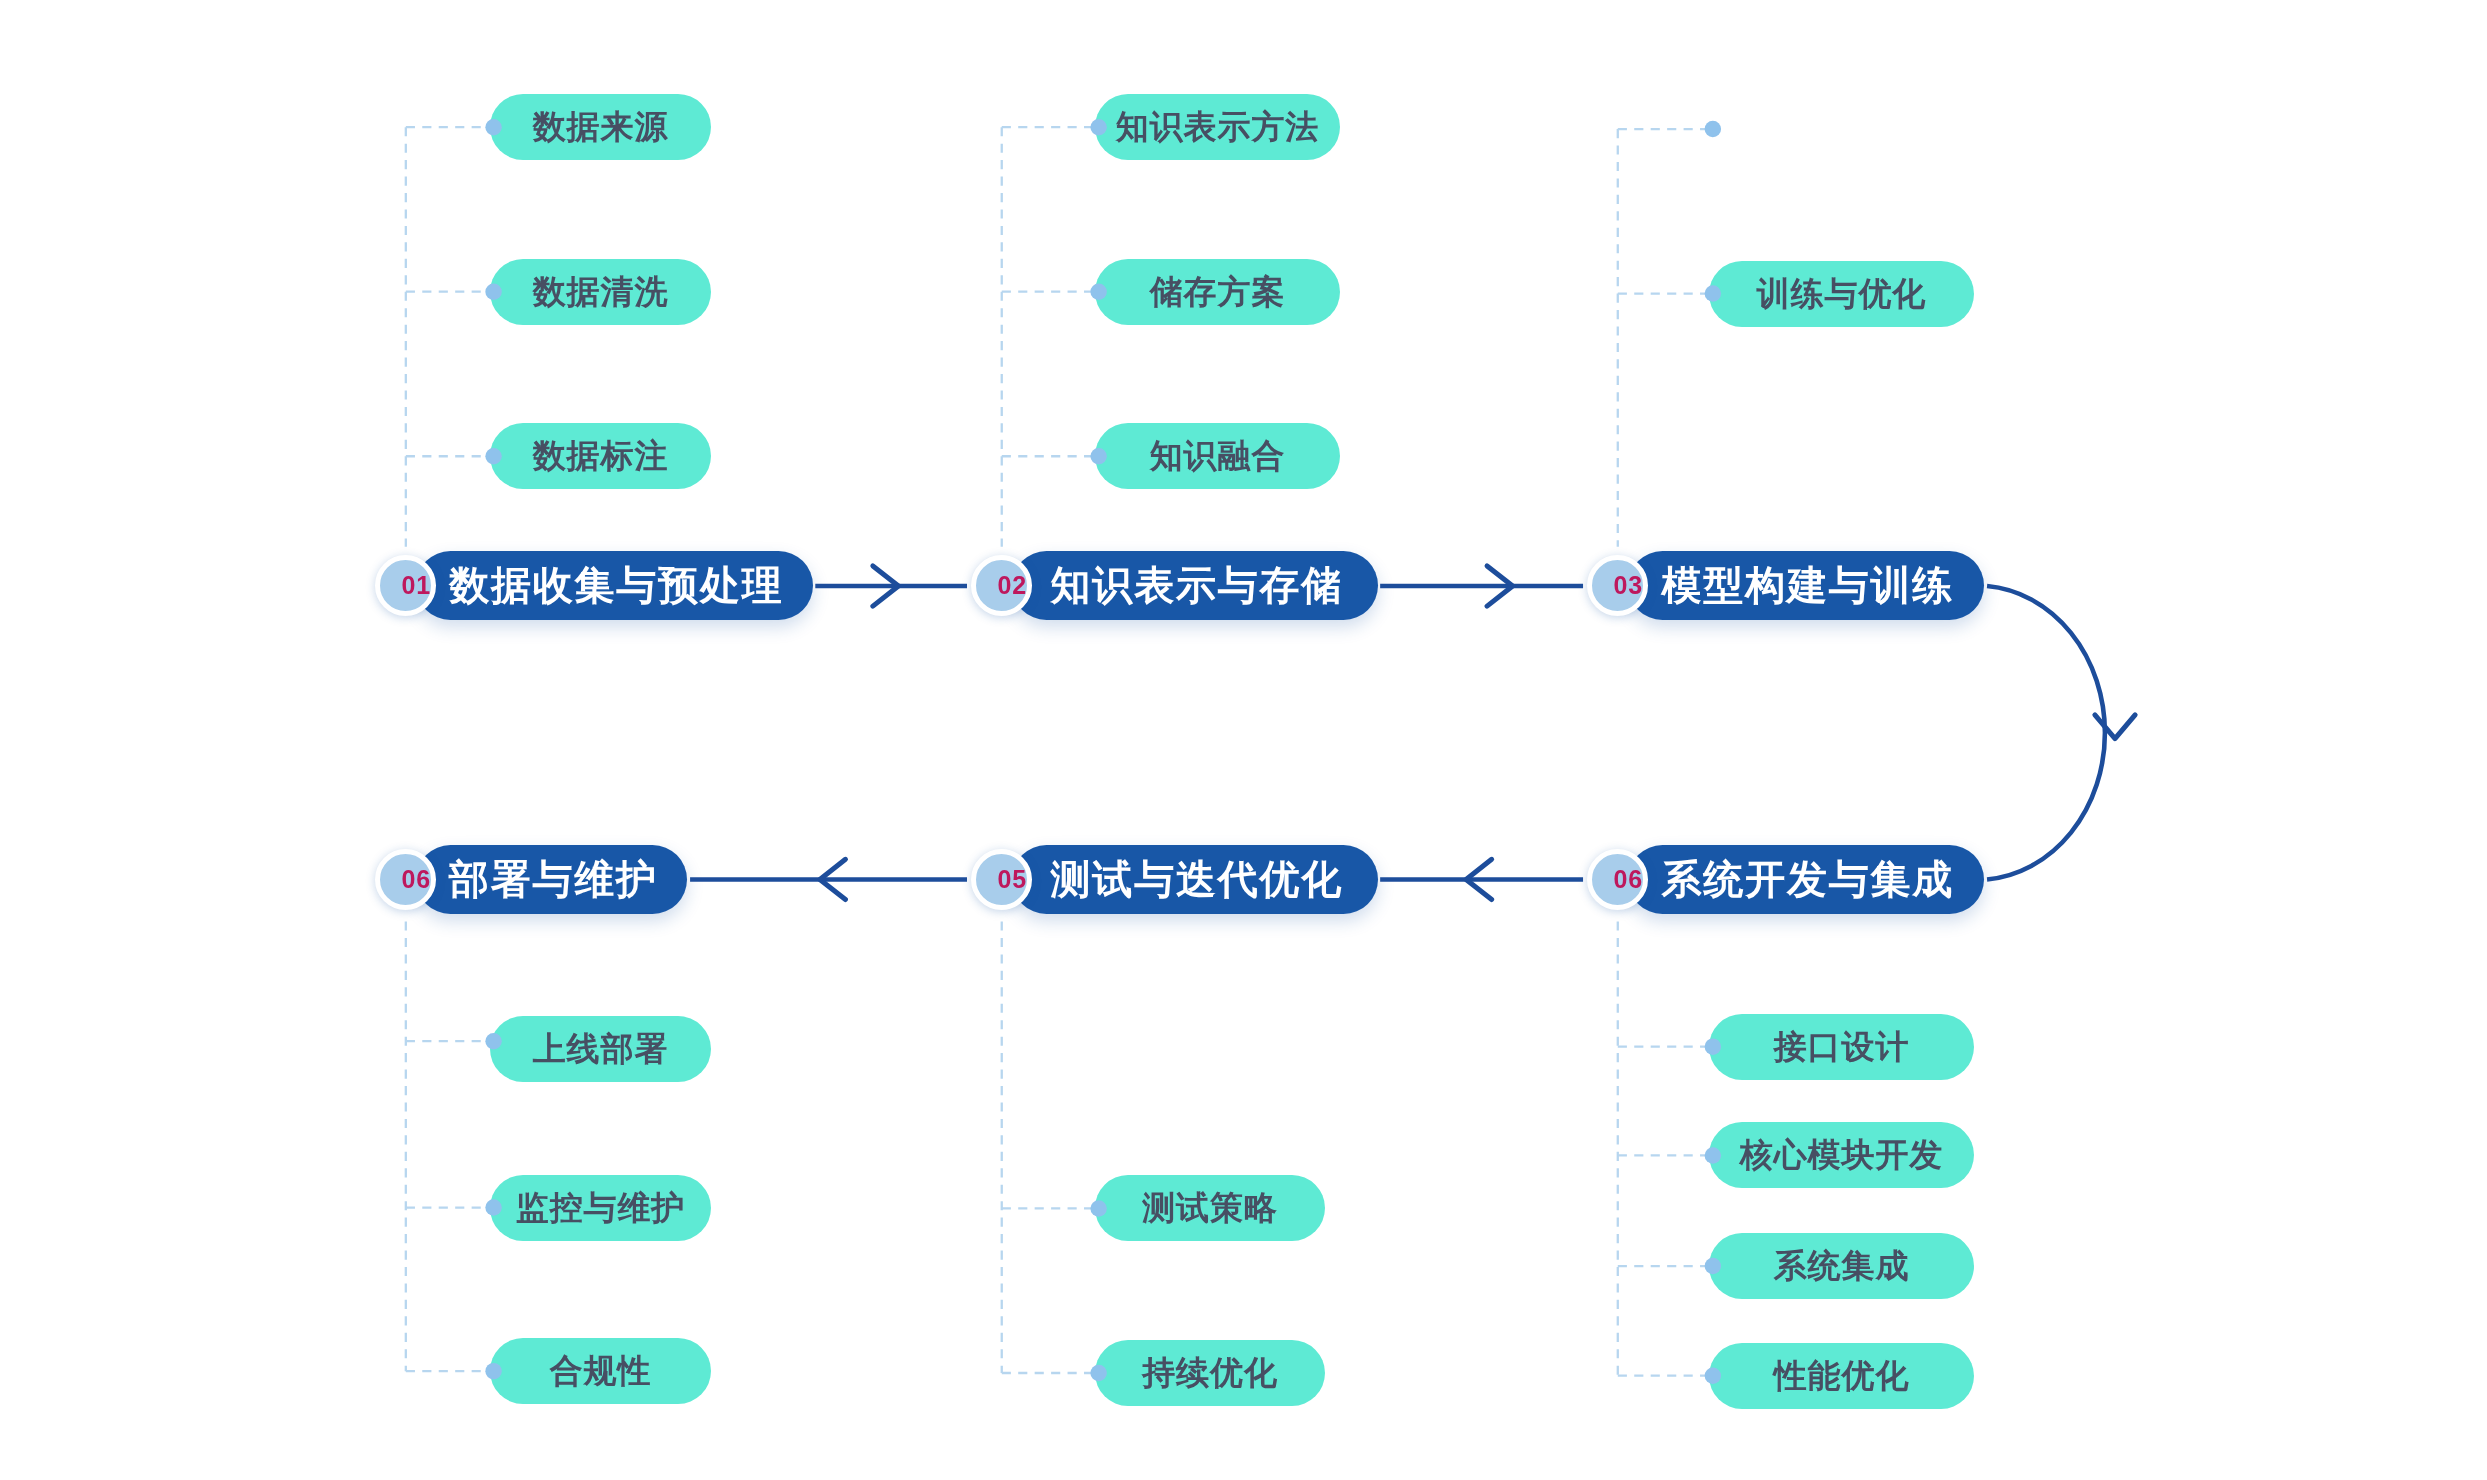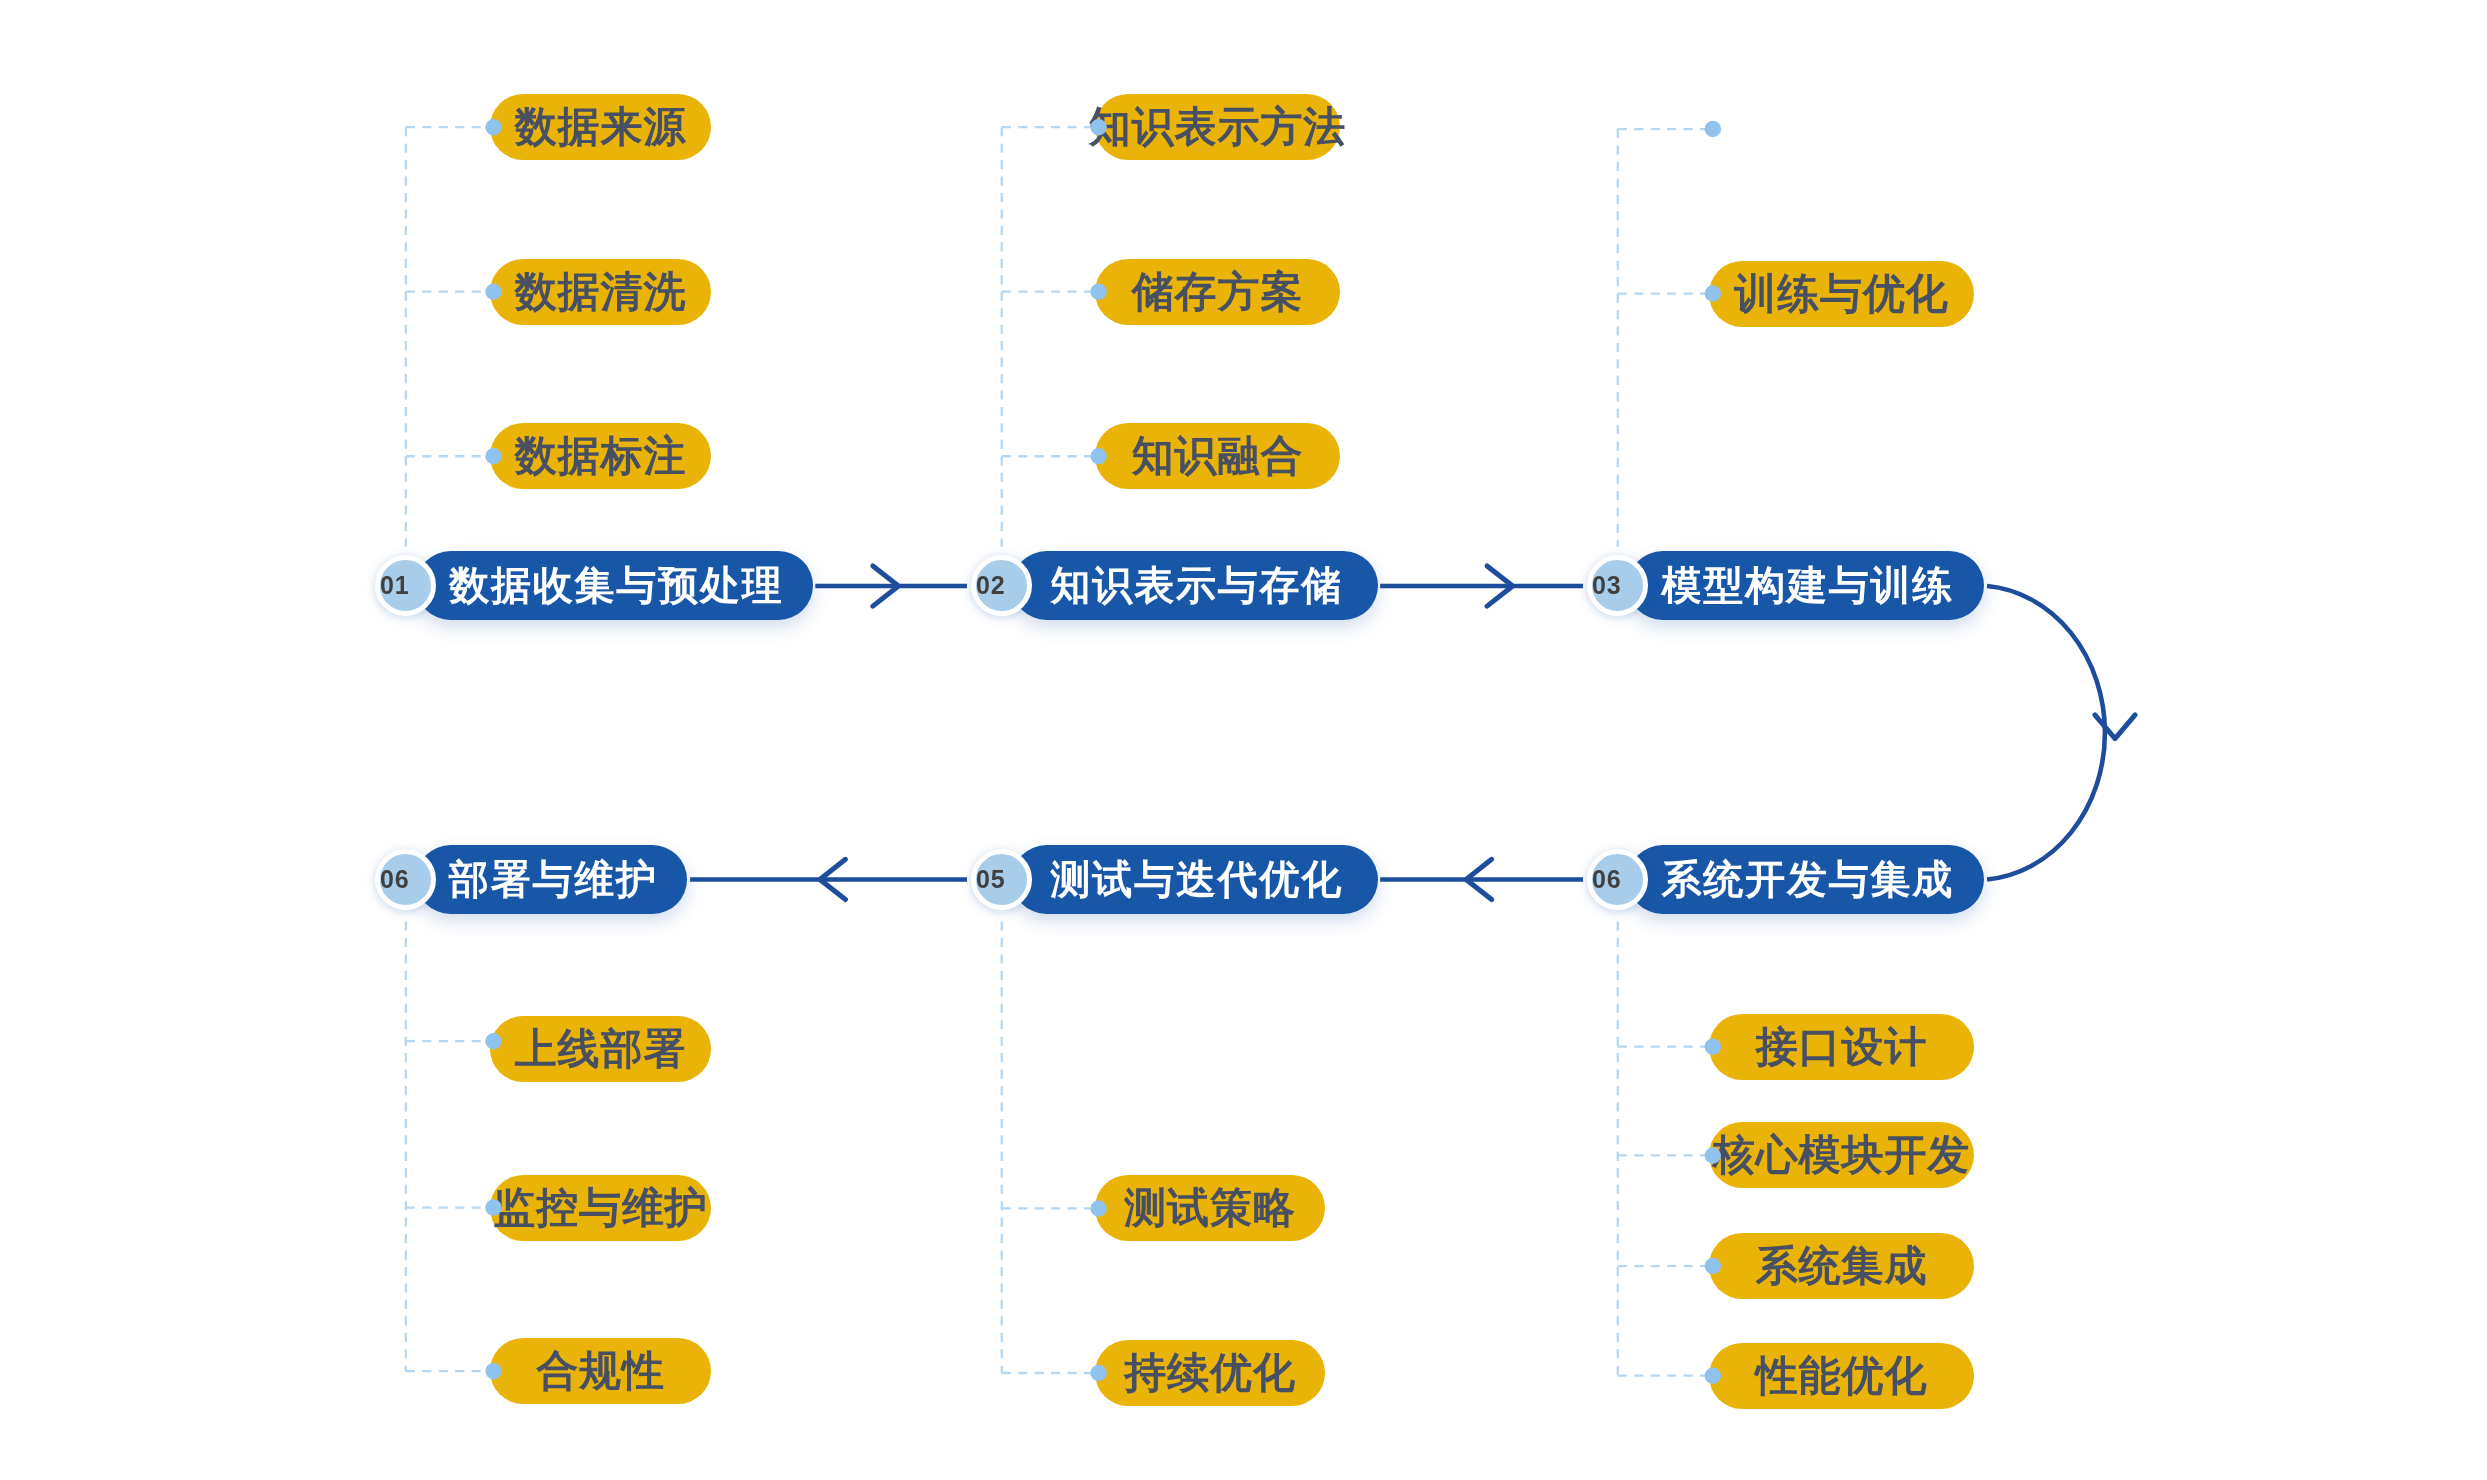--- a/index.html
+++ b/index.html
@@ -24,22 +24,22 @@
   }
   .badge {
     width: 51px;
     height: 51px;
     border-radius: 50%;
     background: #a8cdeb;
     border: 5.5px solid #ffffff;
     box-shadow: 0 1.8px 9.1px rgba(24, 87, 167, 0.25);
     display: flex;
     align-items: center;
-    justify-content: flex-start;
-    color: #404040;
+    justify-content: flex-end;
+    color: #be185d;
     font-size: 25px;
     font-weight: 700;
     letter-spacing: 0.9px;
     margin-right: -20px;
     position: relative;
     z-index: 2;
   }
   .pill {
     height: 69px;
     border-radius: 35px;
@@ -56,23 +56,23 @@
     padding: 0 9.1px 0 12.8px;
     box-sizing: border-box;
     position: relative;
     z-index: 1;
   }
   
   .sub {
     position: absolute;
     height: 66px;
     border-radius: 33px;
-    background: #eab308;
+    background: #5eead4;
     color: #474f63;
-    font-size: 42px;
+    font-size: 33px;
     font-weight: 700;
     letter-spacing: 0.9px;
     display: flex;
     align-items: center;
     justify-content: center;
     white-space: nowrap;
     box-sizing: border-box;
   }
   
   #connectors {

